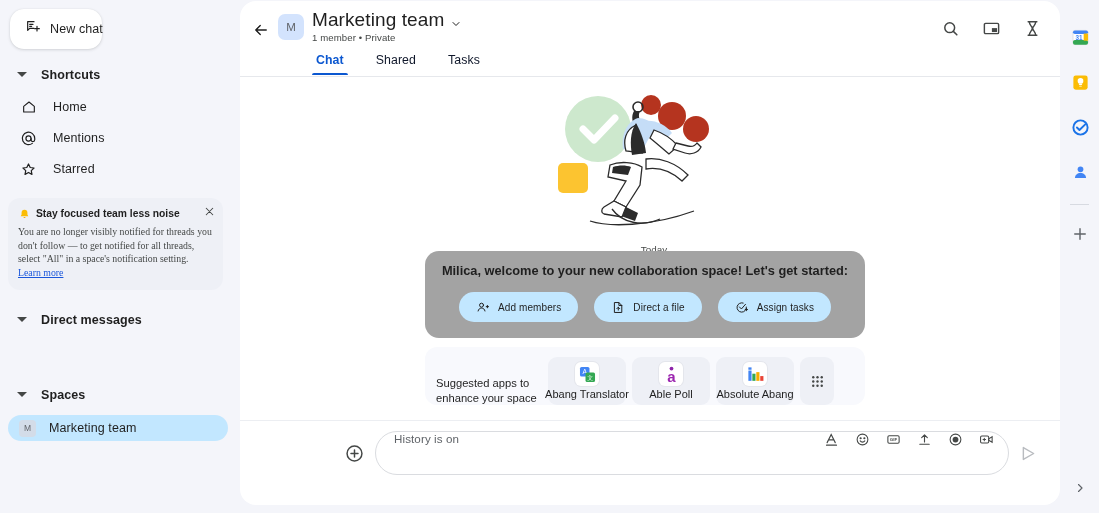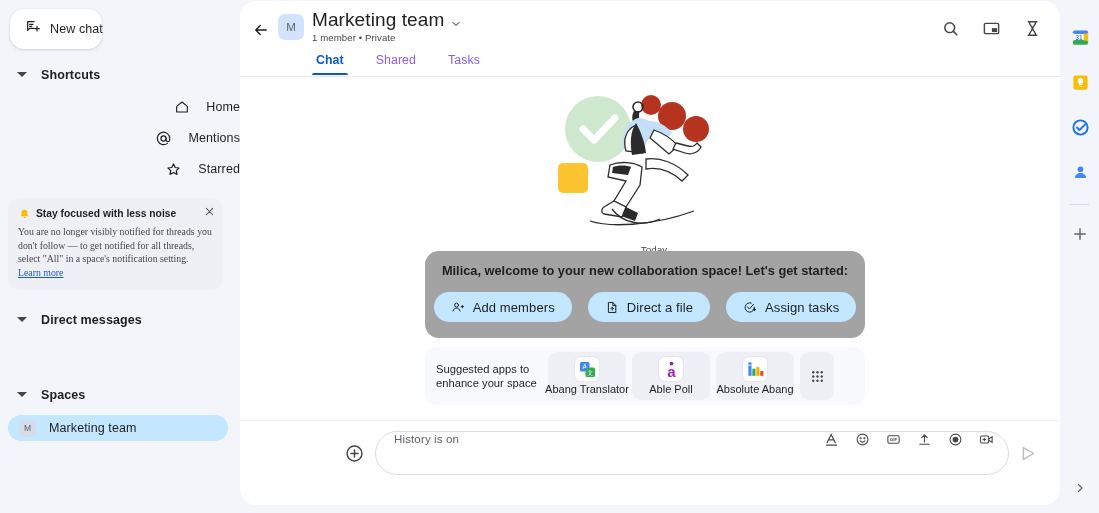--- a/index.html
+++ b/index.html
@@ -56,21 +56,20 @@
   }
   .section-head .title {
     font-size: 12.5px; color: #1f1f1f; font-weight: 600; letter-spacing: .1px;
   }
 
   .nav-item {
     display: flex; align-items: center;
     height: 22px; margin-top: 9px;
     padding-left: 20px; gap: 16px;
     cursor: pointer;
-    justify-content: flex-end;
   }
   .nav-item .ico { width: 17px; height: 17px; display:flex; align-items:center; justify-content:center; }
   .nav-item .label { font-size: 12.5px; color: #1f1f1f; letter-spacing: .1px; }
 
   
   .banner {
     margin: 18px 10px 0 8px;
     width: 215px;
     background: #eef0f6;
     border-radius: 12px;
@@ -134,21 +133,21 @@
   .space-title-row { display: flex; align-items: center; gap: 6px; cursor: pointer; }
   .space-title { font-size: 19px; color: #1f1f1f; letter-spacing: .1px; }
   .chev { width: 12px; height: 12px; color: #1f1f1f; margin-top: 3px; }
   .space-sub { font-size: 9.6px; color: #444746; margin-top: 1px; letter-spacing: .1px; }
 
   .header-actions { position: absolute; right: 18px; top: 18px; display: flex; gap: 22px; }
   .hdr-ico { width: 19px; height: 19px; cursor: pointer; color: #444746; }
 
   .tabs { position: absolute; left: 60px; top: 46px; display: flex; gap: 0px; }
   .tab {
-    font-size: 12.3px; color: #8b5cf6;
+    font-size: 12.3px; color: #0f172a;
     padding: 6px 16px 8px 16px; cursor: pointer; position: relative;
     letter-spacing: .1px;
   }
   .tab.active { color: #0b57d0; font-weight: 600; }
   .tab.active::after {
     content: ""; position: absolute; left: 12px; right: 12px; bottom: 0;
     height: 2.5px; background: #0b57d0; border-radius: 2px 2px 0 0;
   }
   .tabs-rule {
     position: absolute; left: 0; right: 0; top: 75px; height: 1px; background: #e6e8ec;
@@ -171,29 +170,29 @@
   }
   .welcome-text {
     font-size: 12.8px; font-weight: bold; color: #1f1f1f; letter-spacing: 0;
   }
   .welcome-actions { display: flex; justify-content: center; gap: 16px; margin-top: 14px; }
   .pill {
     background: #c2e7ff; border-radius: 16px; height: 30px;
     display: flex; align-items: center; gap: 8px;
     padding: 0 17px; cursor: pointer;
   }
-  .pill .label { font-size: 13px; color: #1f1f1f; letter-spacing: .1px; white-space: nowrap; }
+  .pill .label { font-size: 10px; color: #1f1f1f; letter-spacing: .1px; white-space: nowrap; }
   .pill .ico { width: 14px; height: 14px; display: flex; align-items: center; justify-content: center; }
 
   
   .apps-card {
     position: absolute; left: 185px; top: 346px;
     width: 440px; height: 58px;
     background: #f8f9fd; border-radius: 12px;
-    display: flex; align-items: center; padding: 0 8px 0 11px; gap: 6px;
+    display: flex; align-items: flex-end; padding: 0 8px 0 11px; gap: 6px;
   }
   .apps-label { font-size: 11.2px; color: #1f1f1f; line-height: 14.5px; width: 106px; letter-spacing: 0; }
   .app-tile {
     width: 78px; height: 48px; background: #eef0f6; border-radius: 9px;
     display: flex; flex-direction: column; align-items: center; justify-content: center;
     gap: 2px; cursor: pointer;
   }
   .app-icon {
     width: 24px; height: 24px; background: #fff; border-radius: 6px;
     display: flex; align-items: center; justify-content: center;
@@ -298,21 +297,21 @@
           <path d="M6 6l12 12M18 6L6 18"></path>
         </svg>
       </div>
       <div class="banner-title-row">
         <span class="banner-bell">
           <svg width="13" height="13" viewBox="0 0 24 24">
             <path d="M12 3.2a5.4 5.4 0 0 0-5.4 5.4v3.6L5 15.4h14l-1.6-3.2V8.6A5.4 5.4 0 0 0 12 3.2z" fill="#fbbc04"></path>
             <path d="M10 16.6a2 2 0 0 0 4 0z" fill="#f9ab00"></path>
           </svg>
         </span>
-        <span class="banner-title">Stay focused with less noise</span>
+        <span class="banner-title">Stay focused team less noise</span>
       </div>
       <div class="banner-body">
         <span>You are no longer visibly notified for threads you don't follow — to get notified for all threads, select "All" in a space's notification setting.</span>
         <span class="banner-link">Learn more</span>
       </div>
     </div>
 
     <div class="section-head" style="margin-top:18px;">
       <span class="caret"></span>
       <span class="title">Direct messages</span>

